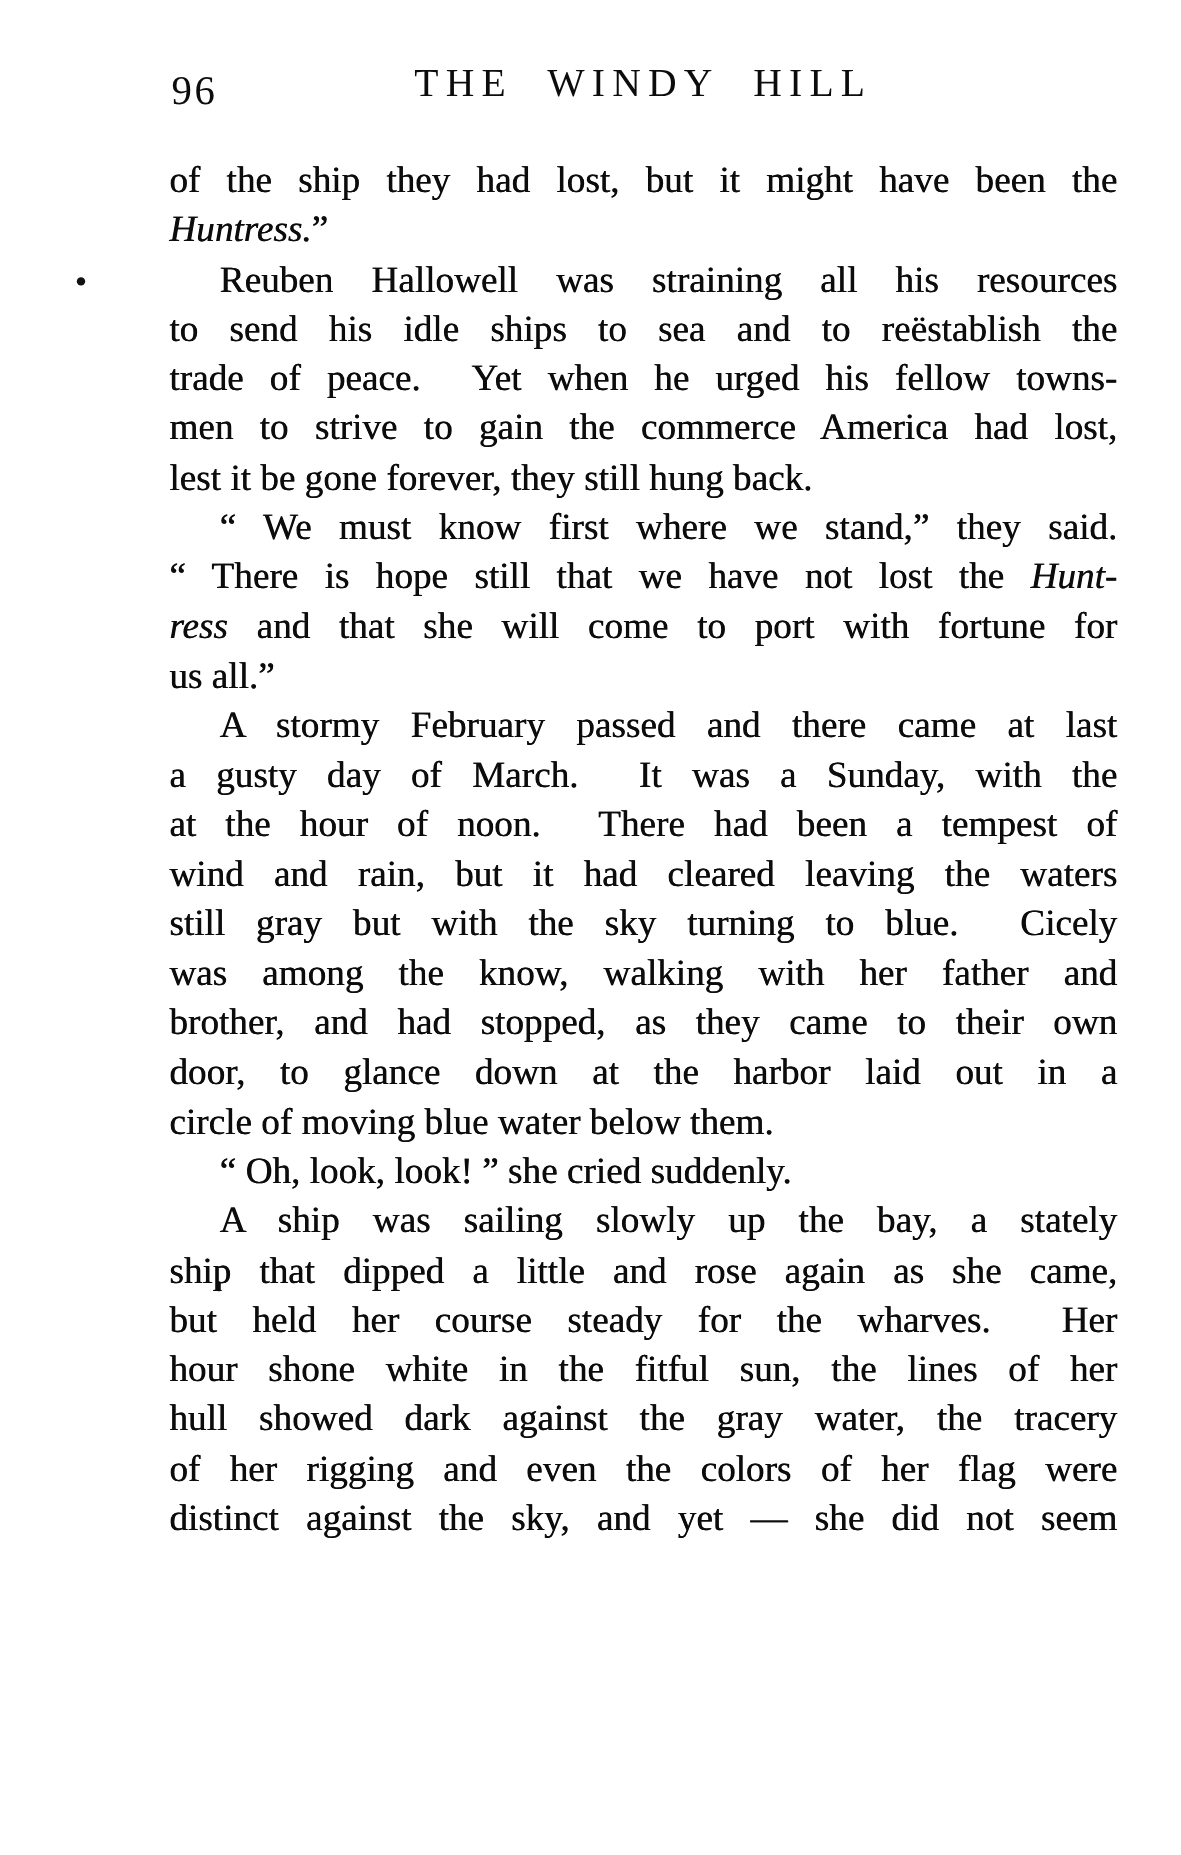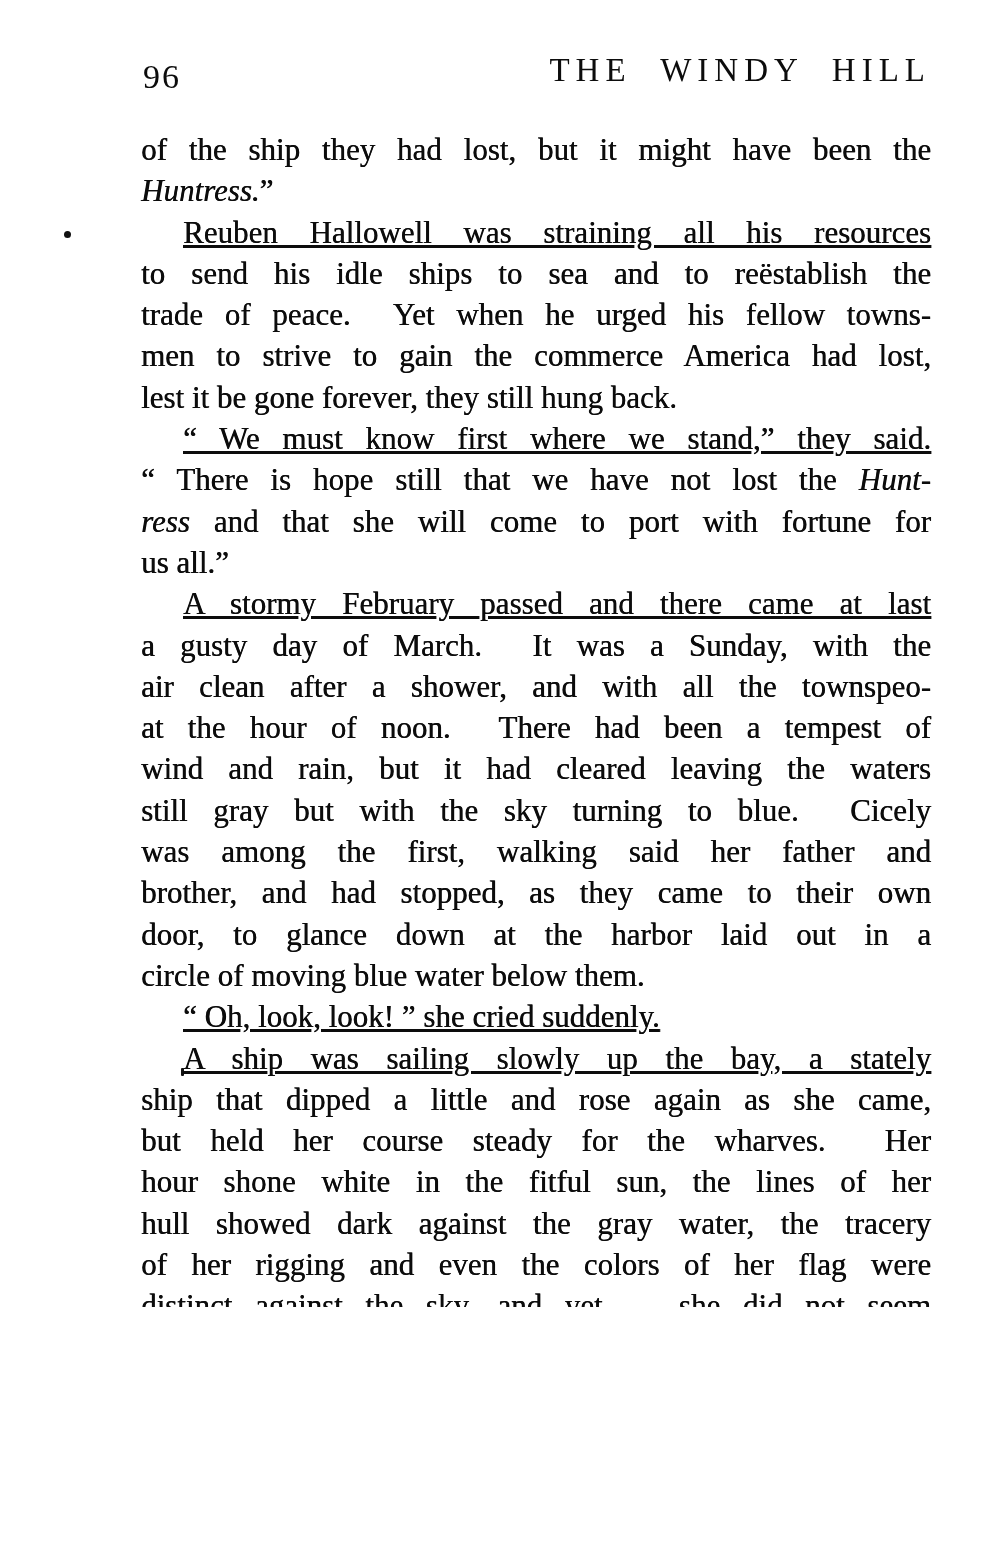--- a/index.html
+++ b/index.html
@@ -25,42 +25,42 @@
   }
   .pagenum {
     position: absolute;
     left: 2px;
     top: 6px;
     font-size: 34px;
     letter-spacing: 2px;
   }
   .running-title {
     display: block;
-    text-align: right;
+    text-align: center;
     font-size: 33px;
     letter-spacing: 6px;
     word-spacing: 15px;
     white-space: nowrap;
   }
   .text-block {
     position: absolute;
     left: 141px;
     top: 129px;
     width: 790px;
     font-size: 31px;
     line-height: 41.3px;
     text-shadow: 0.4px 0 0 currentColor;
   }
   .para { margin: 0; }
   .line {
     text-align: justify;
     text-align-last: justify;
     white-space: normal;
   }
-  .line.first { text-indent: 42px; text-decoration: underline; }
+  .line.first { text-indent: 42px; }
   .line.last {
     text-align: right;
     text-align-last: left;
   }
   .line i { font-style: italic; }
   .speck {
     position: absolute;
     background: #111;
     border-radius: 50%;
   }
@@ -102,25 +102,24 @@
       </div>
       <div class="para">
         <div class="line first"><span>“ We must know first where we stand,” they said.</span></div>
         <div class="line"><span>“ There is hope still that we have not lost the </span><i>Hunt-</i></div>
         <div class="line"><i>ress</i><span> and that she will come to port with fortune for</span></div>
         <div class="line last"><span>us all.”</span></div>
       </div>
       <div class="para">
         <div class="line first"><span>A stormy February passed and there came at last</span></div>
         <div class="line"><span>a gusty day of March.&nbsp; It was a Sunday, with the</span></div>
-        <div class="line"><span>air clean after a shower, and with all the townspeo-</span></div>
         <div class="line"><span>at the hour of noon.&nbsp; There had been a tempest of</span></div>
         <div class="line"><span>wind and rain, but it had cleared leaving the waters</span></div>
         <div class="line"><span>still gray but with the sky turning to blue.&nbsp; Cicely</span></div>
-        <div class="line"><span>was among the first, walking said her father and</span></div>
+        <div class="line"><span>was among the know, walking with her father and</span></div>
         <div class="line"><span>brother, and had stopped, as they came to their own</span></div>
         <div class="line"><span>door, to glance down at the harbor laid out in a</span></div>
         <div class="line last"><span>circle of moving blue water below them.</span></div>
       </div>
       <div class="para">
         <div class="line first last"><span>“ Oh, look, look! ” she cried suddenly.</span></div>
       </div>
       <div class="para">
         <div class="line first"><span>A ship was sailing slowly up the bay, a stately</span></div>
         <div class="line"><span>ship that dipped a little and rose again as she came,</span></div>

